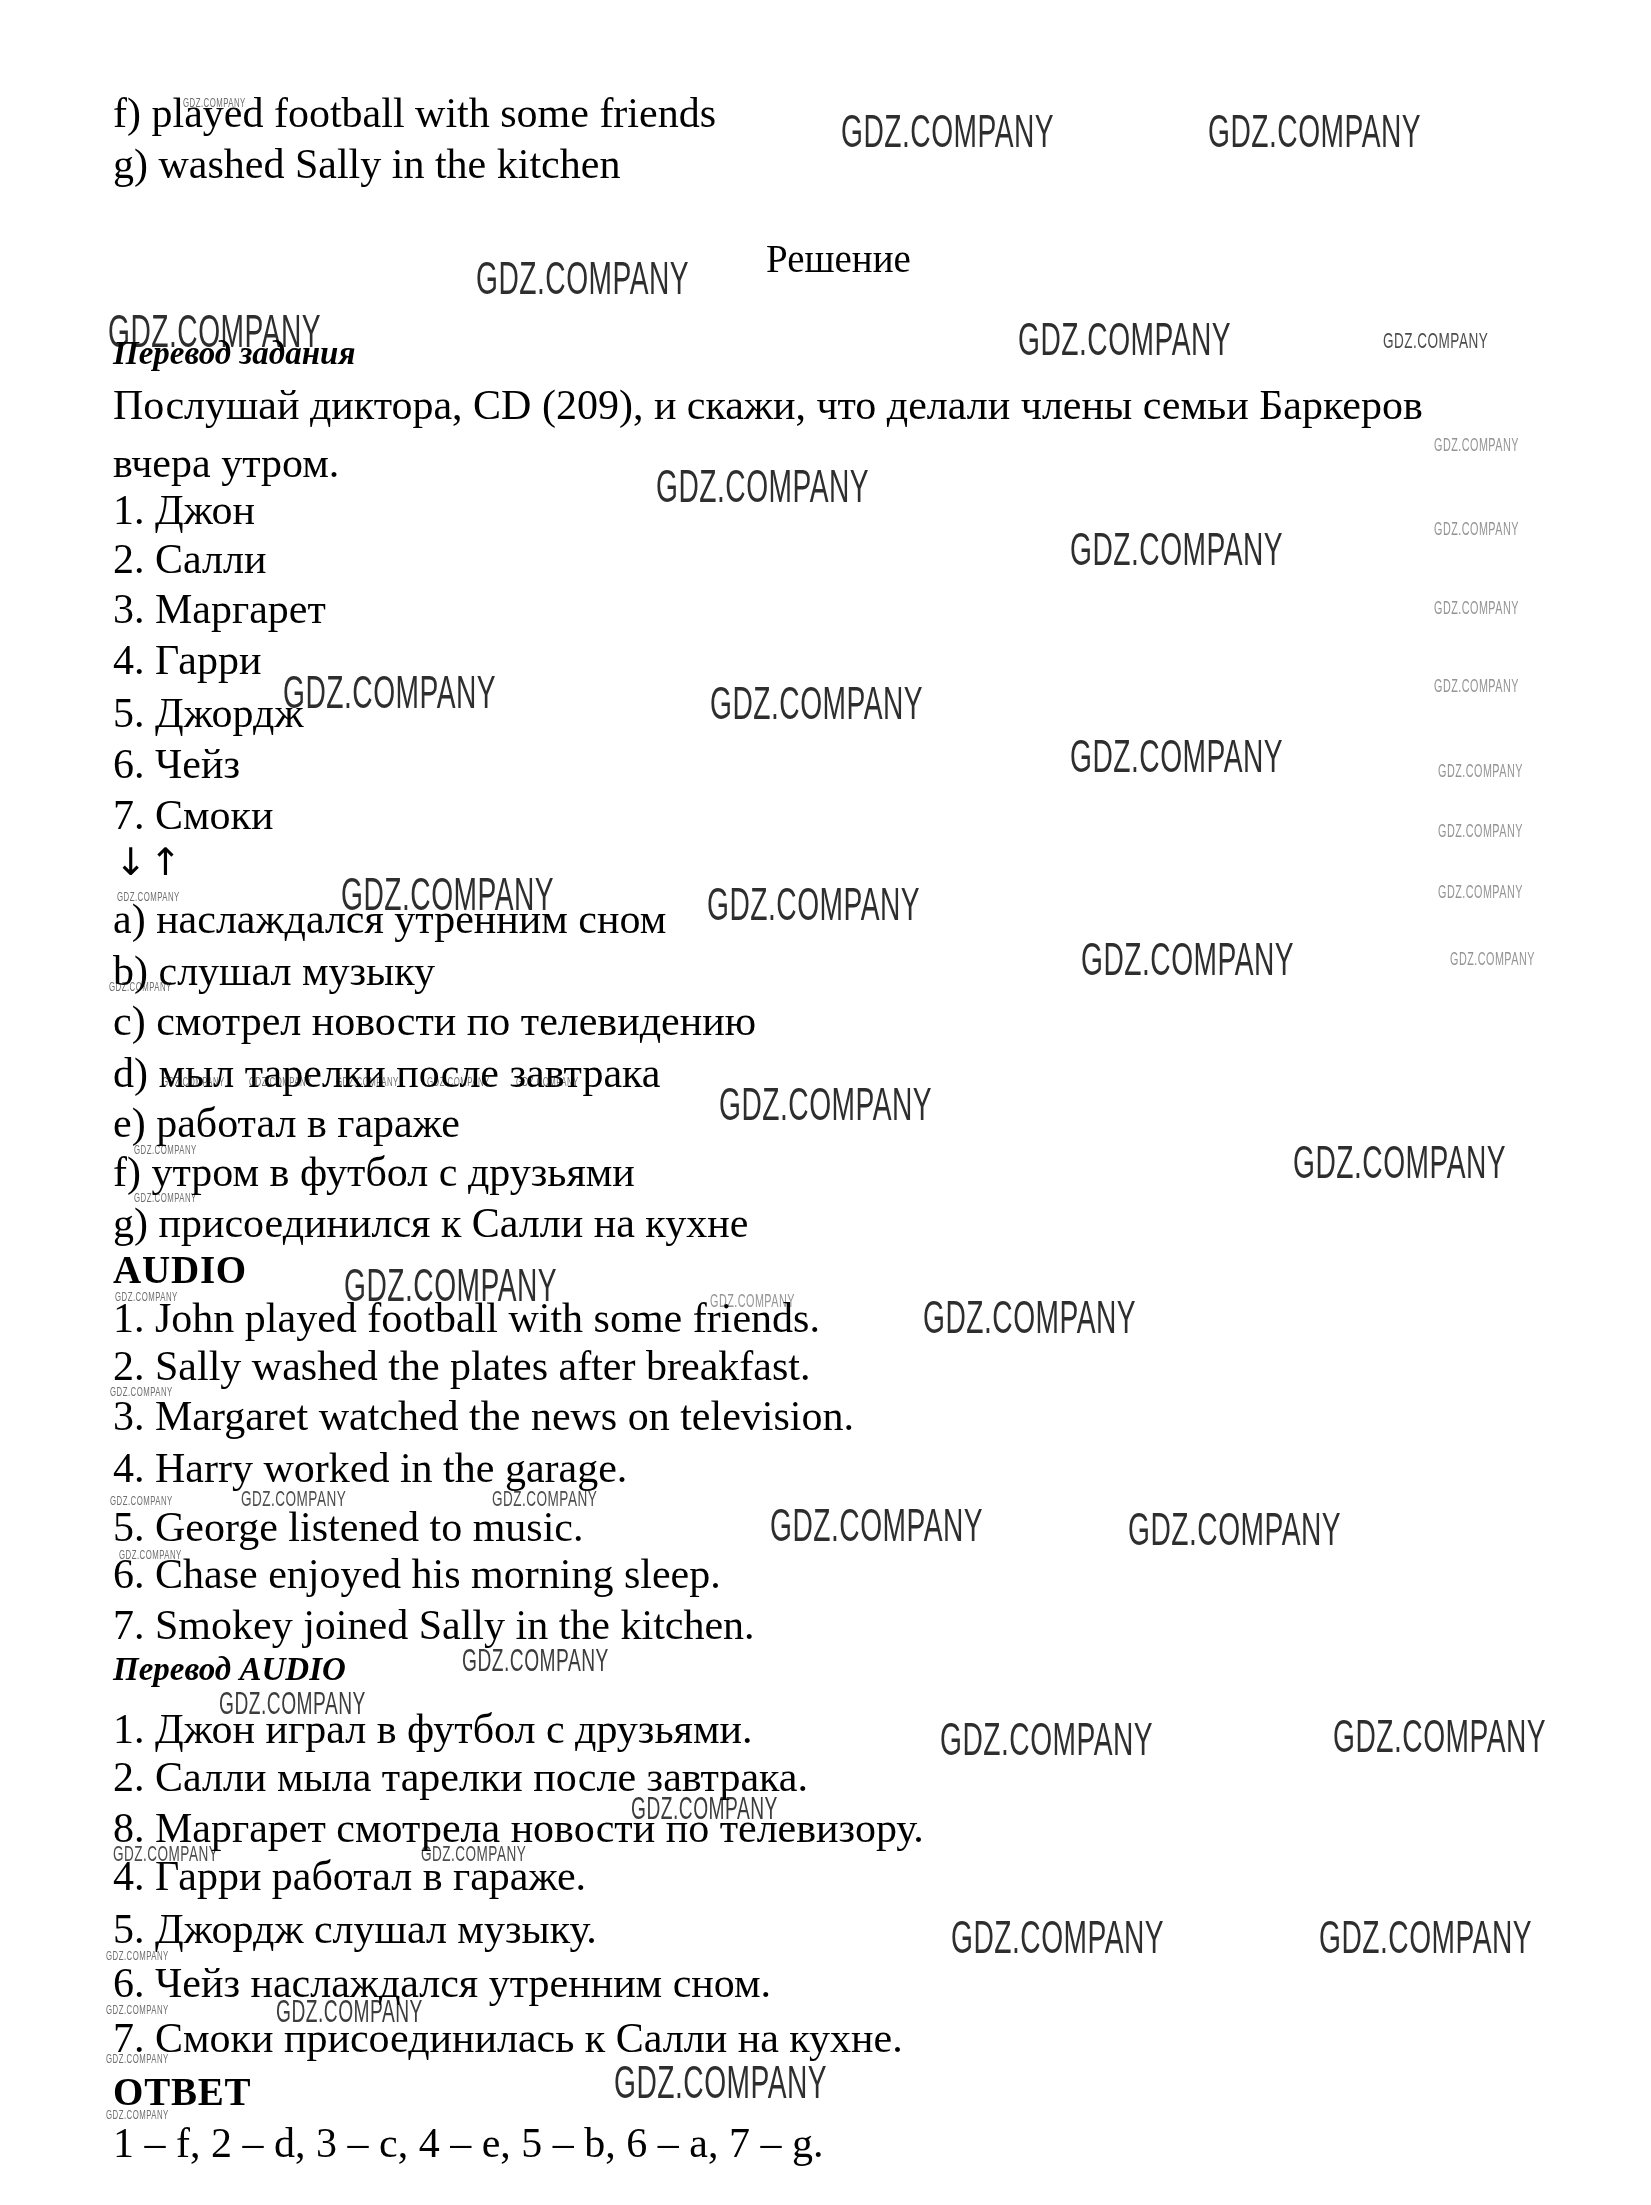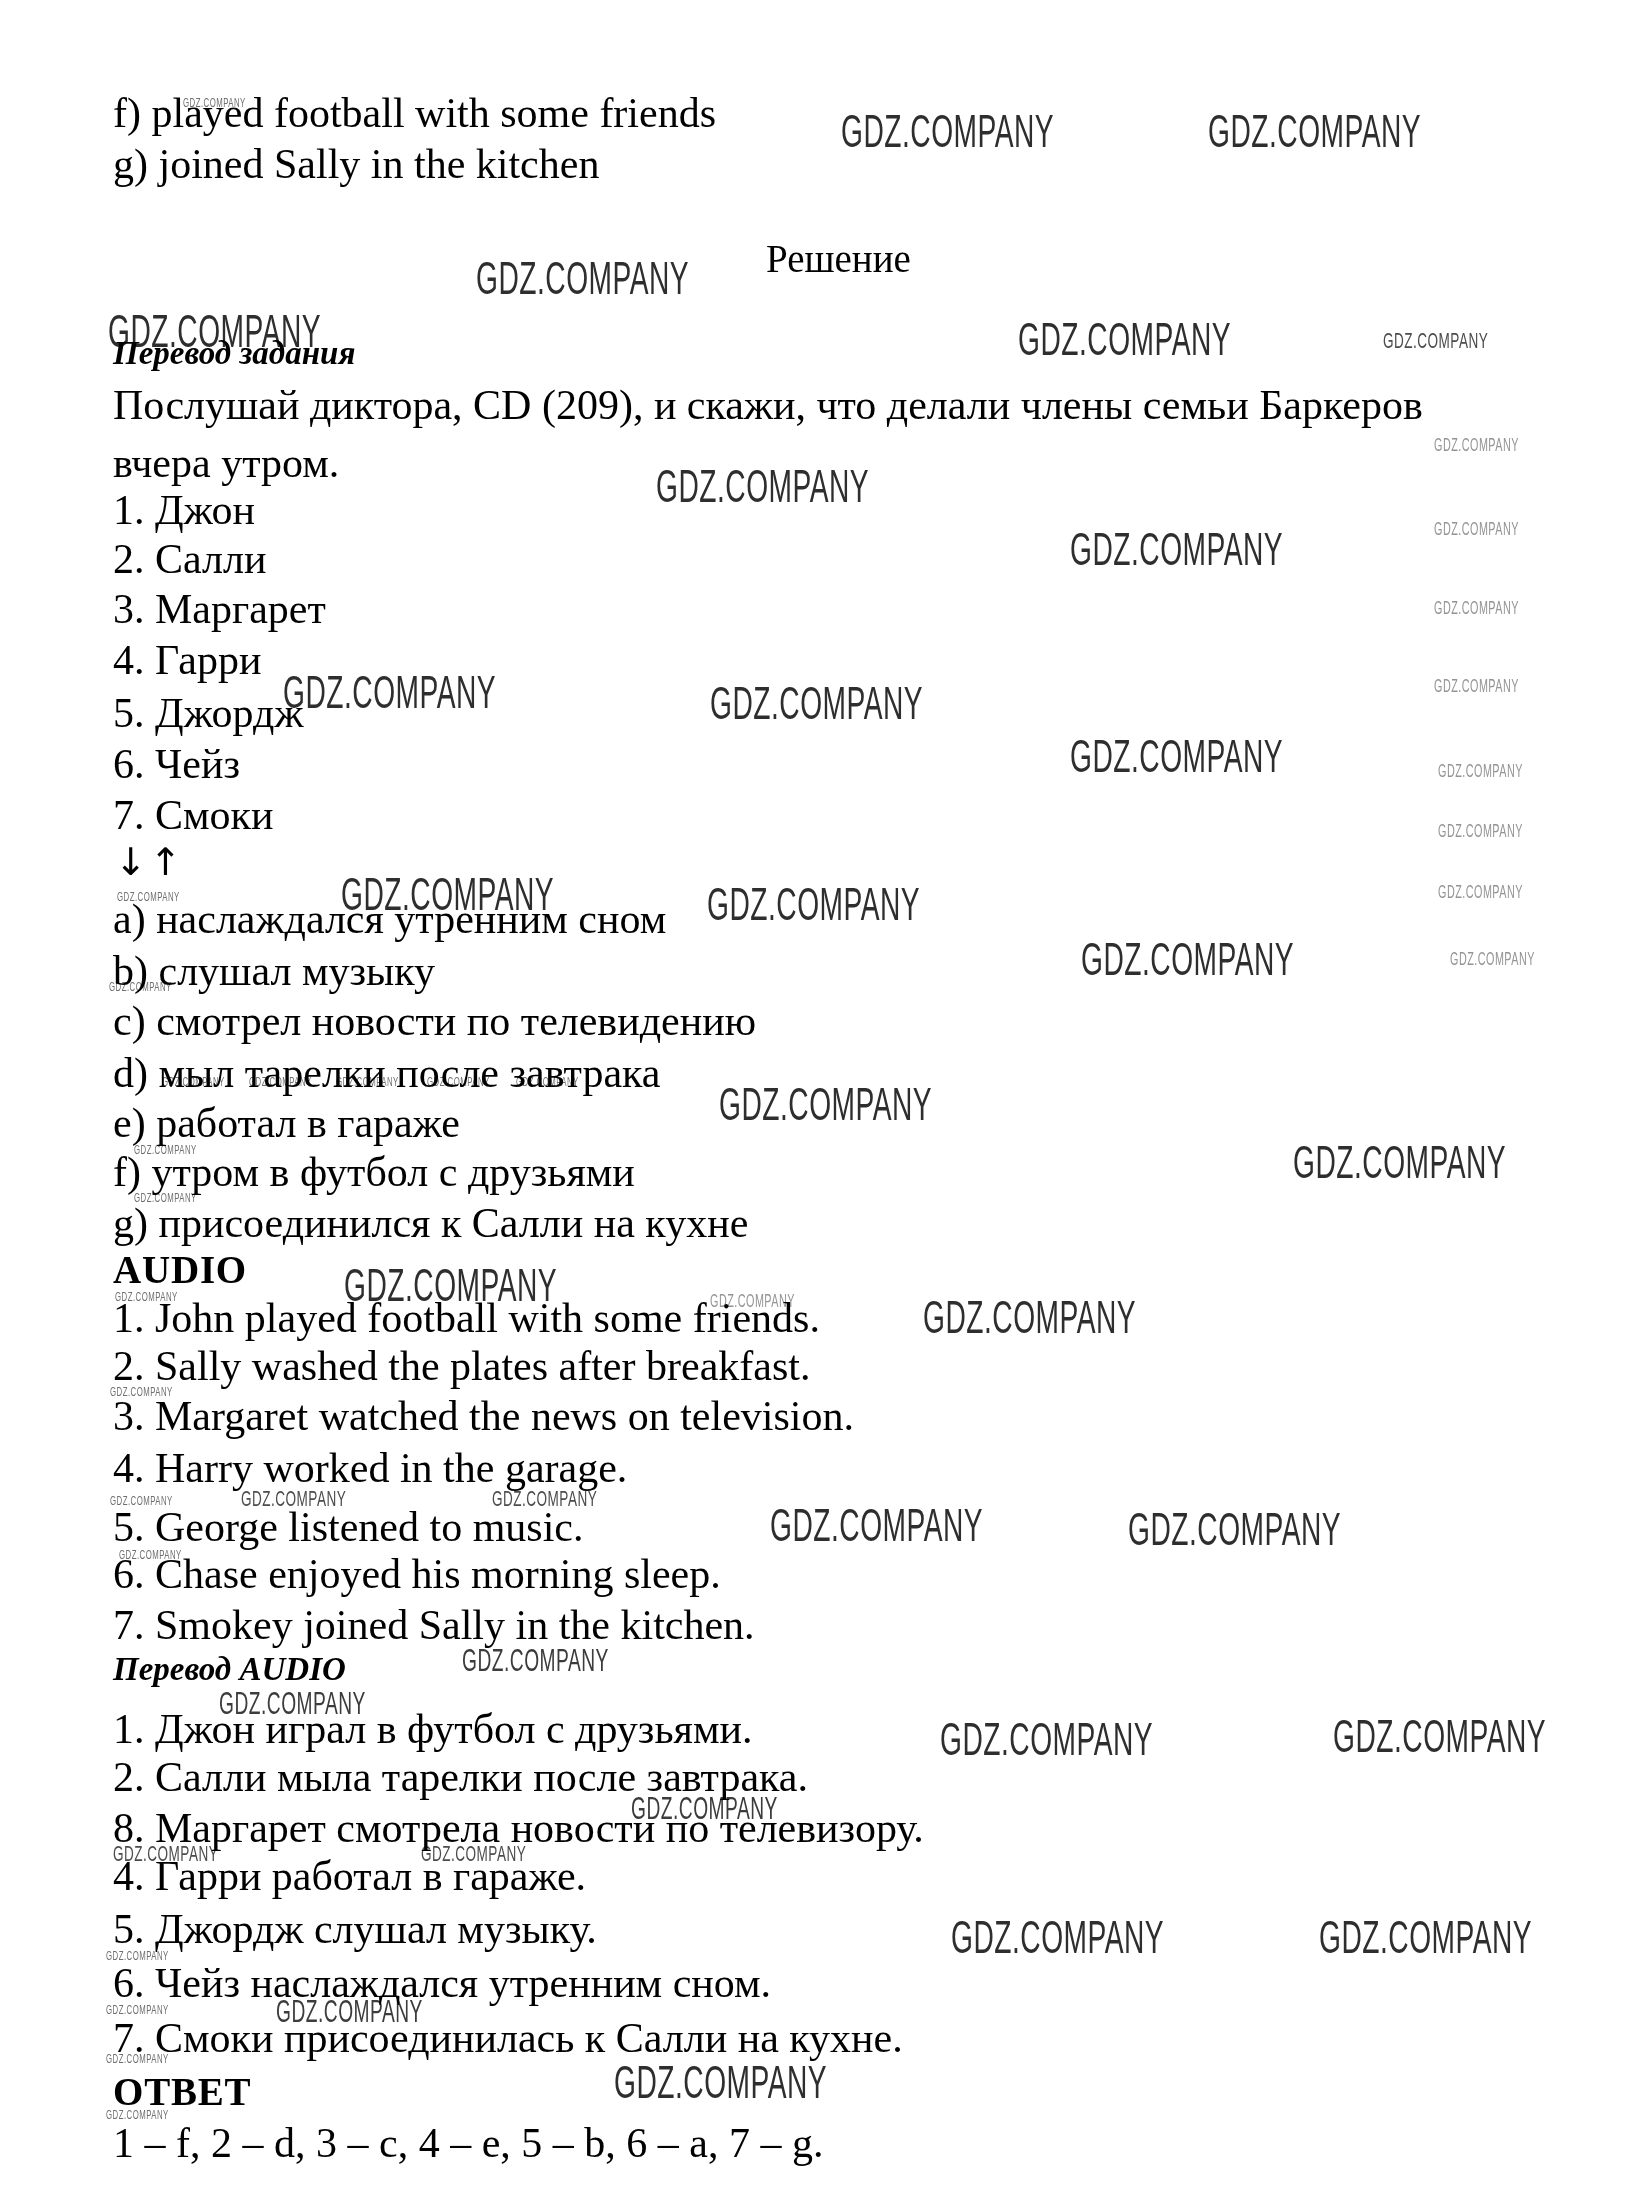--- a/index.html
+++ b/index.html
@@ -97,21 +97,21 @@
       <span class="wm wm-big" style="left: 1319px; top: 1913px;">GDZ.COMPANY</span>
       <span class="wm wm-tiny" style="left: 106px; top: 1949px;">GDZ.COMPANY</span>
       <span class="wm wm-medium" style="left: 276px; top: 1995px;">GDZ.COMPANY</span>
       <span class="wm wm-tiny" style="left: 106px; top: 2003px;">GDZ.COMPANY</span>
       <span class="wm wm-tiny" style="left: 106px; top: 2052px;">GDZ.COMPANY</span>
       <span class="wm wm-big" style="left: 614px; top: 2058px;">GDZ.COMPANY</span>
       <span class="wm wm-tiny" style="left: 106px; top: 2108px;">GDZ.COMPANY</span>
     </div>
   <div id="lines-layer">
       <span class="line normal" style="left: 113px; top: 92px;">f) played football with some friends</span>
-      <span class="line normal" style="left: 113px; top: 143px;">g) joined Sally in the kitchen</span>
+      <span class="line normal" style="left: 113px; top: 143px;">g) washed Sally in the kitchen</span>
       <span class="line title" style="left: 766px; top: 239px;">Решение</span>
       <span class="line bolditalic" style="left: 113px; top: 337px;">Перевод задания</span>
       <span class="line normal" style="left: 113px; top: 384px;">Послушай диктора, CD (209), и скажи, что делали члены семьи Баркеров</span>
       <span class="line normal" style="left: 113px; top: 442px;">вчера утром.</span>
       <span class="line normal" style="left: 113px; top: 489px;">1. Джон</span>
       <span class="line normal" style="left: 113px; top: 538px;">2. Салли</span>
       <span class="line normal" style="left: 113px; top: 588px;">3. Маргарет</span>
       <span class="line normal" style="left: 113px; top: 639px;">4. Гарри</span>
       <span class="line normal" style="left: 113px; top: 692px;">5. Джордж</span>
       <span class="line normal" style="left: 113px; top: 743px;">6. Чейз</span>

